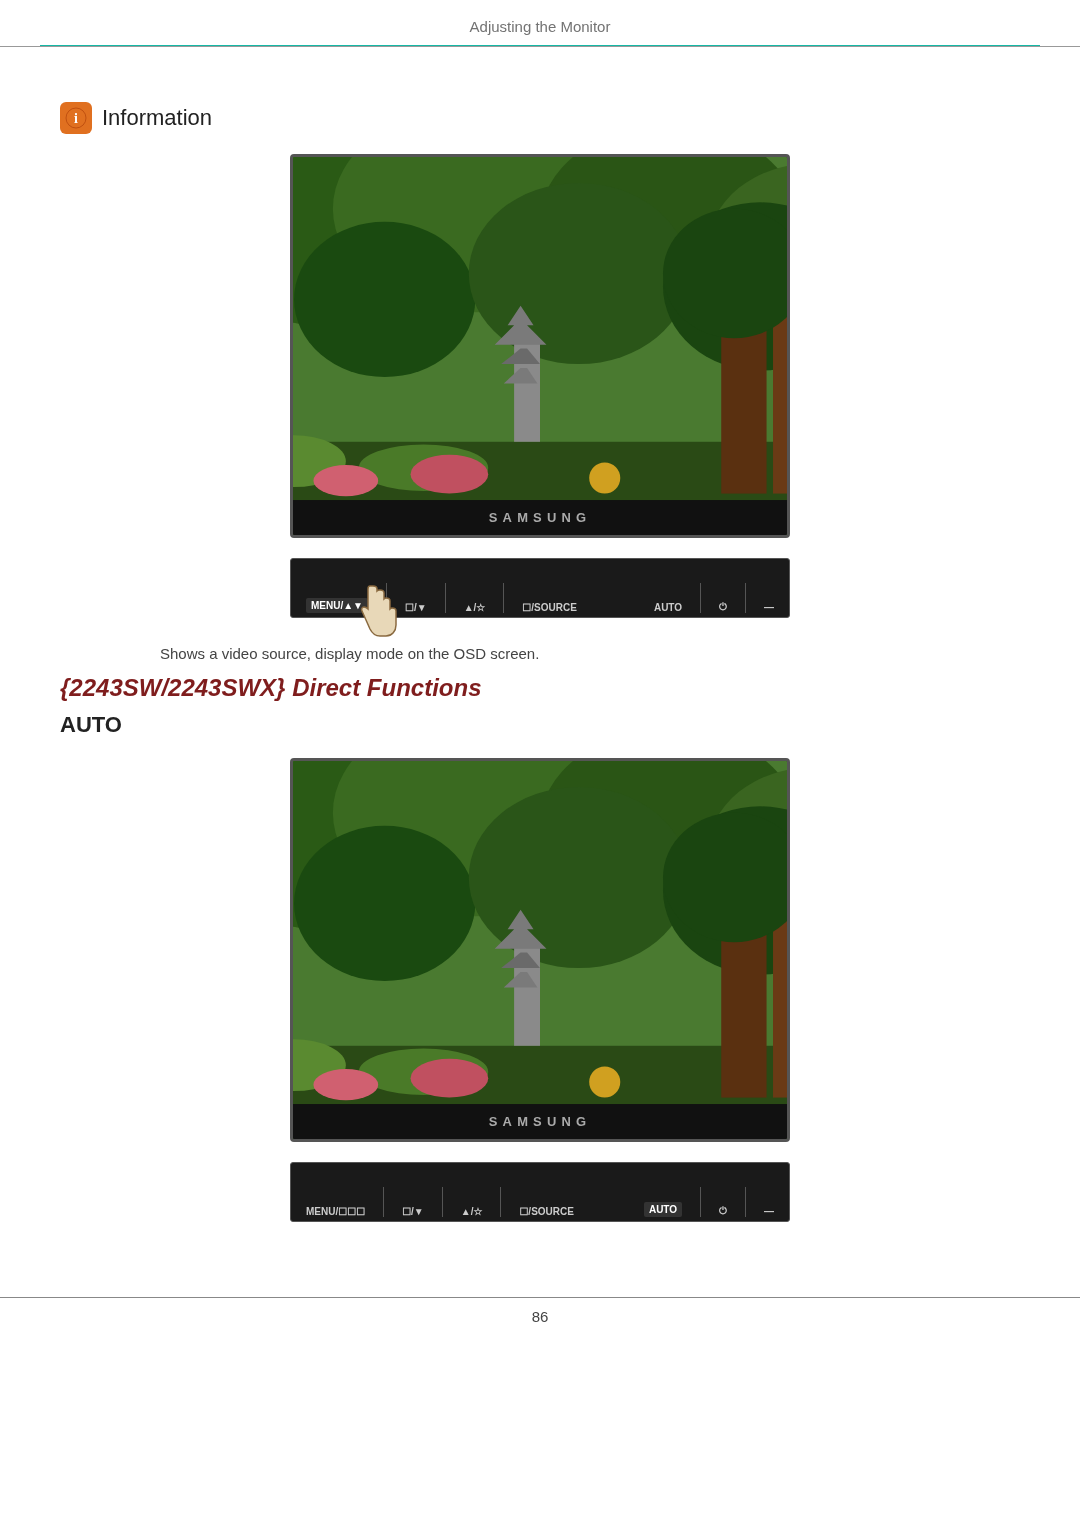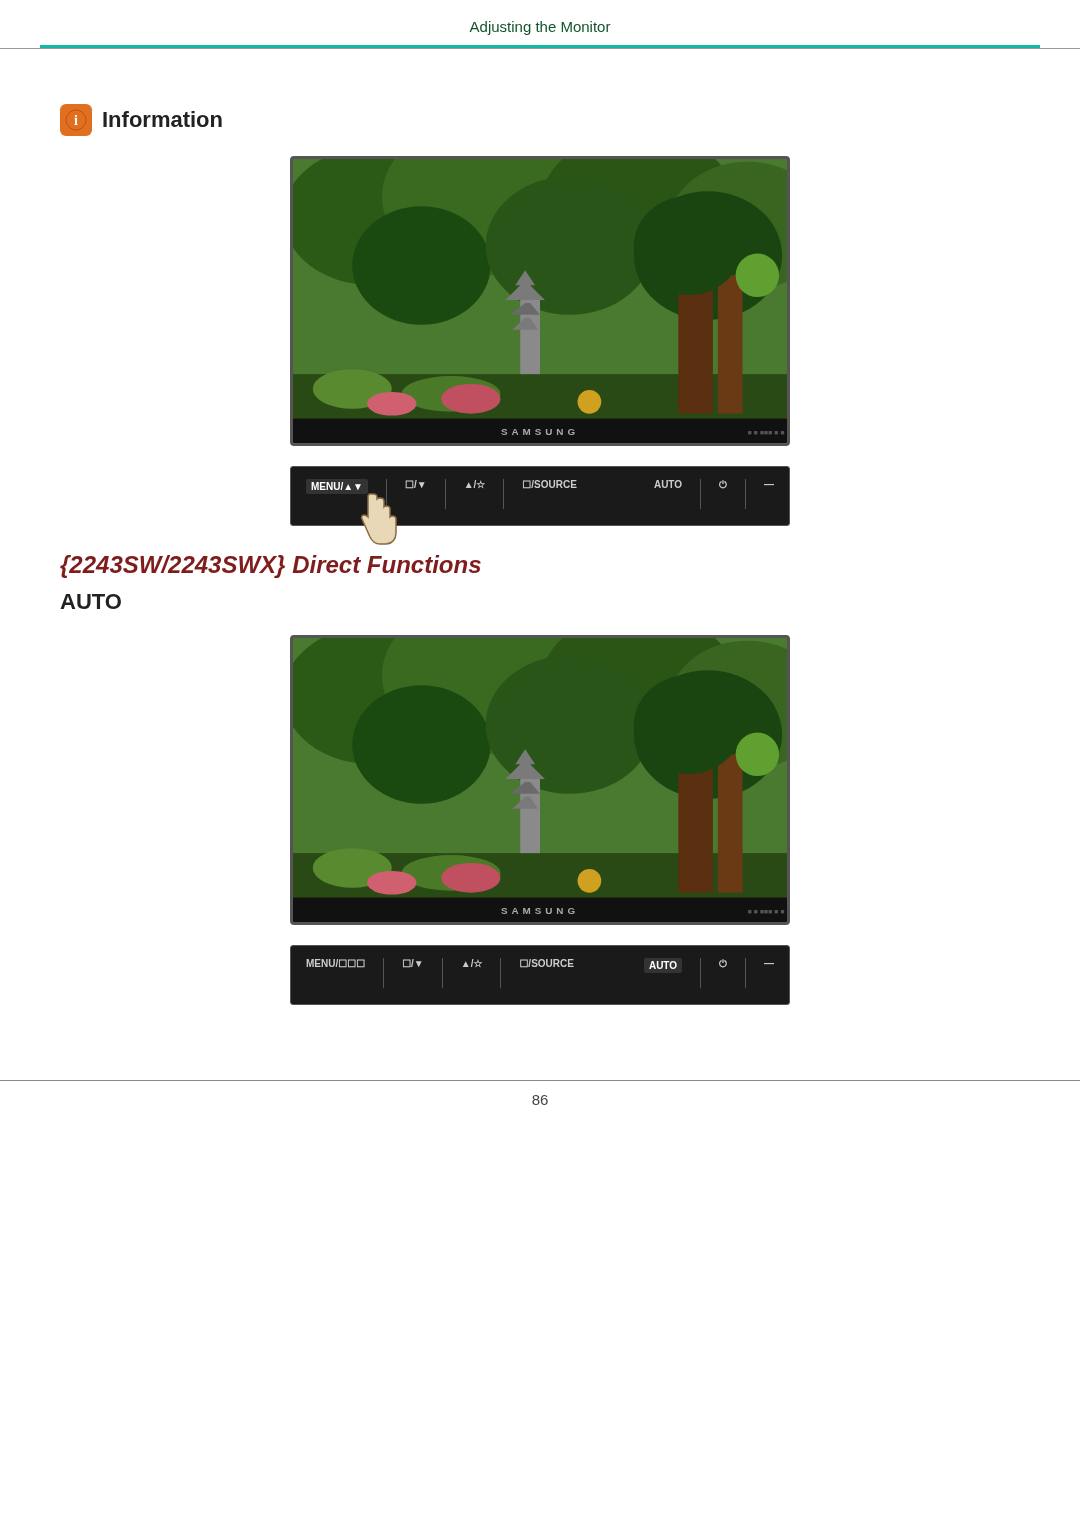--- a/index.html
+++ b/index.html
@@ -19,22 +19,22 @@
       background: #fff;
       padding: 0;
       position: relative;
     }
 
     
     .page-header {
       text-align: center;
       padding: 18px 0 10px;
       font-size: 15px;
-      color: #14532d;
-      border-bottom: 3px solid #14b8a6;
+      color: #737373;
+      border-bottom: 1px solid #14b8a6;
       margin: 0 40px;
     }
 
     
     .content {
       padding: 30px 60px 40px 60px;
     }
 
     
     .section-heading {
@@ -53,34 +53,34 @@
       align-items: center;
       justify-content: center;
       color: white;
       font-size: 18px;
       font-weight: bold;
       flex-shrink: 0;
     }
 
     .section-title {
       font-size: 22px;
-      font-weight: bold;
+      font-weight: normal;
       color: #222;
     }
 
     
     .monitor-image-container {
       display: flex;
       justify-content: center;
       margin-bottom: 20px;
     }
 
     .monitor-image {
       width: 500px;
-      height: 290px;
+      height: 384px;
       background: #2a4a2a;
       border: 3px solid #555;
       border-radius: 4px;
       position: relative;
       overflow: hidden;
     }
 
     
     .control-bar-container {
       display: flex;
@@ -88,22 +88,22 @@
       margin-bottom: 25px;
     }
 
     .control-bar {
       width: 500px;
       height: 60px;
       background: #1a1a1a;
       border: 1px solid #555;
       border-radius: 3px;
       display: flex;
-      align-items: flex-start;
-      padding: 12px 15px;
+      align-items: flex-end;
+      padding: 4px 15px;
       gap: 18px;
       position: relative;
     }
 
     .ctrl-btn {
       color: #ccc;
       font-size: 10px;
       font-weight: bold;
       white-space: nowrap;
     }
@@ -290,20 +290,21 @@
         </div>
 
         <div class="hand-cursor">
           <svg width="50" height="60" viewBox="0 0 50 60">
             <path d="M20,5 C20,5 18,5 18,8 L18,28 C18,28 16,26 14,26 C12,26 11,28 12,30 L20,48 C22,52 26,55 30,55 L36,55 C42,55 46,50 46,44 L46,30 C46,28 44,27 42,27 C41,27 40,28 40,28 L40,20 C40,18 38,17 36,17 C35,17 34,18 34,18 L34,12 C34,10 32,9 30,9 C28,9 27,10 27,10 L27,8 C27,6 25,5 23,5 Z" fill="#e8d8b8" stroke="#8a6a40" stroke-width="1.5"></path>
           </svg>
         </div>
       </div>
     </div>
 
+    <div class="description-text">Shows a video source, display mode on the OSD screen.</div>
 
     <div class="section2-heading">{2243SW/2243SWX} Direct Functions</div>
 
     <div class="section3-heading">AUTO</div>
 
     <div class="monitor-image-container">
       <div class="monitor-image">
         <svg width="100%" height="100%" viewBox="0 0 500 292" preserveAspectRatio="xMidYMid slice">
 
           <rect x="0" y="0" width="500" height="292" fill="#4a7a30"></rect>

